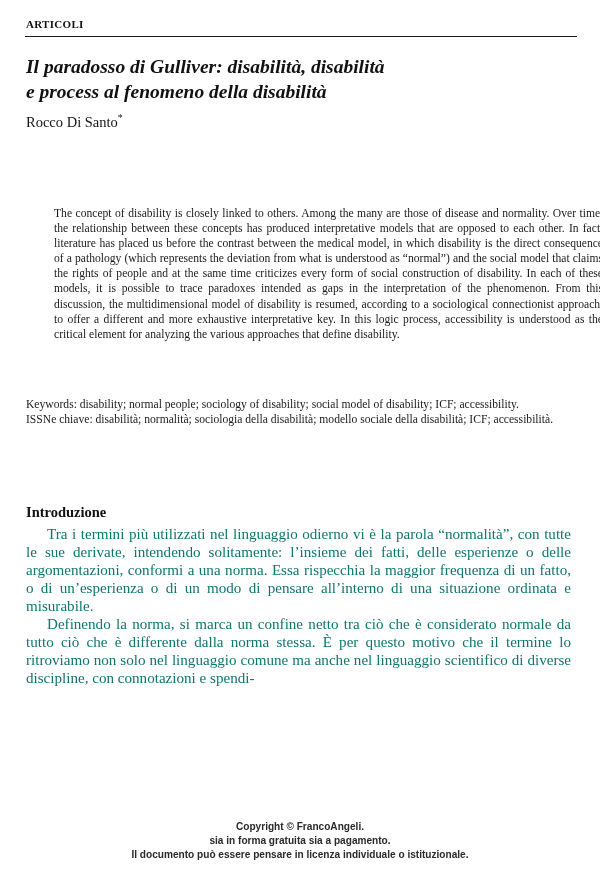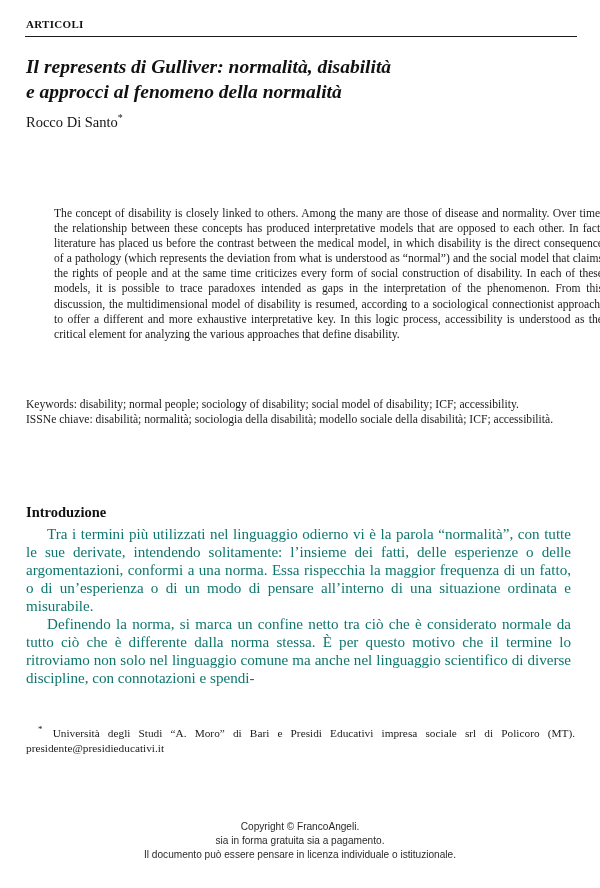--- a/index.html
+++ b/index.html
@@ -177,52 +177,51 @@
     position: absolute;
     left: 0;
     top: 820px;
     width: 600px;
     text-align: center;
     font-family: "Liberation Sans", sans-serif;
     font-size: 10.1px;
     line-height: 14.2px;
     color: #2a2a2a;
   }
-  .copyright div { display: block; }
+  .copyright div { display: block; font-weight: bold; }
 </style>
 </head>
 <body>
 
 <div class="page">
 
   <div class="section-label">Articoli</div>
   <div class="header-rule"></div>
 
   <h1 class="title">
-    <span class="title-line">Il represents di Gulliver: normalità, disabilità</span>
-    <span class="title-line">e approcci al fenomeno della normalità</span>
+    <span class="title-line">Il paradosso di Gulliver: disabilità, disabilità</span>
+    <span class="title-line">e process al fenomeno della disabilità</span>
   </h1>
 
   <div class="author"><span>Rocco Di Santo</span><sup>*</sup></div>
 
   <div class="abstract">The concept of disability is closely linked to others. Among the many are those of disease and normality. Over time, the relationship between these concepts has produced interpretative models that are opposed to each other. In fact, literature has placed us before the contrast between the medical model, in which disability is the direct consequence of a pathology (which represents the deviation from what is understood as “normal”) and the social model that claims the rights of people and at the same time criticizes every form of social construction of disability. In each of these models, it is possible to trace paradoxes intended as gaps in the interpretation of the phenomenon. From this discussion, the multidimensional model of disability is resumed, according to a sociological connectionist approach, to offer a different and more exhaustive interpretative key. In this logic process, accessibility is understood as the critical element for analyzing the various approaches that define disability.</div>
 
   <div class="keywords">
     <p><span class="kw-label">Keywords:</span><span> disability; normal people; sociology of disability; social model of disability; ICF; accessibility.</span></p>
     <p><span class="kw-label">ISSNe chiave</span><span>: disabilità; normalità; sociologia della disabilità; modello sociale della disabilità; ICF; accessibilità.</span></p>
   </div>
 
   <h2 class="sec-heading">Introduzione</h2>
 
   <div class="body-text">
     <p>Tra i termini più utilizzati nel linguaggio odierno vi è la parola “normalità”, con tutte le sue derivate, intendendo solitamente: l’insieme dei fatti, delle esperienze o delle argomentazioni, conformi a una norma. Essa rispecchia la maggior frequenza di un fatto, o di un’esperienza o di un modo di pensare all’interno di una situazione ordinata e misurabile.</p>
     <p>Definendo la norma, si marca un confine netto tra ciò che è considerato normale da tutto ciò che è differente dalla norma stessa. È per questo motivo che il termine lo ritroviamo non solo nel linguaggio comune ma anche nel linguaggio scientifico di diverse discipline, con connotazioni e spendi-</p>
   </div>
 
-  <div class="footnote"><span class="fn-mark">*</span><span> Università degli Studi “A. Moro” di Bari e Presidi Educativi impresa sociale srl di Policoro (MT). presidente@presidieducativi.it</span></div>
 
 
   <div class="copyright">
     <div>Copyright © FrancoAngeli.</div>
     <div>sia in forma gratuita sia a pagamento.</div>
     <div>Il documento può essere pensare in licenza individuale o istituzionale.</div>
   </div>
 
 </div>
 

